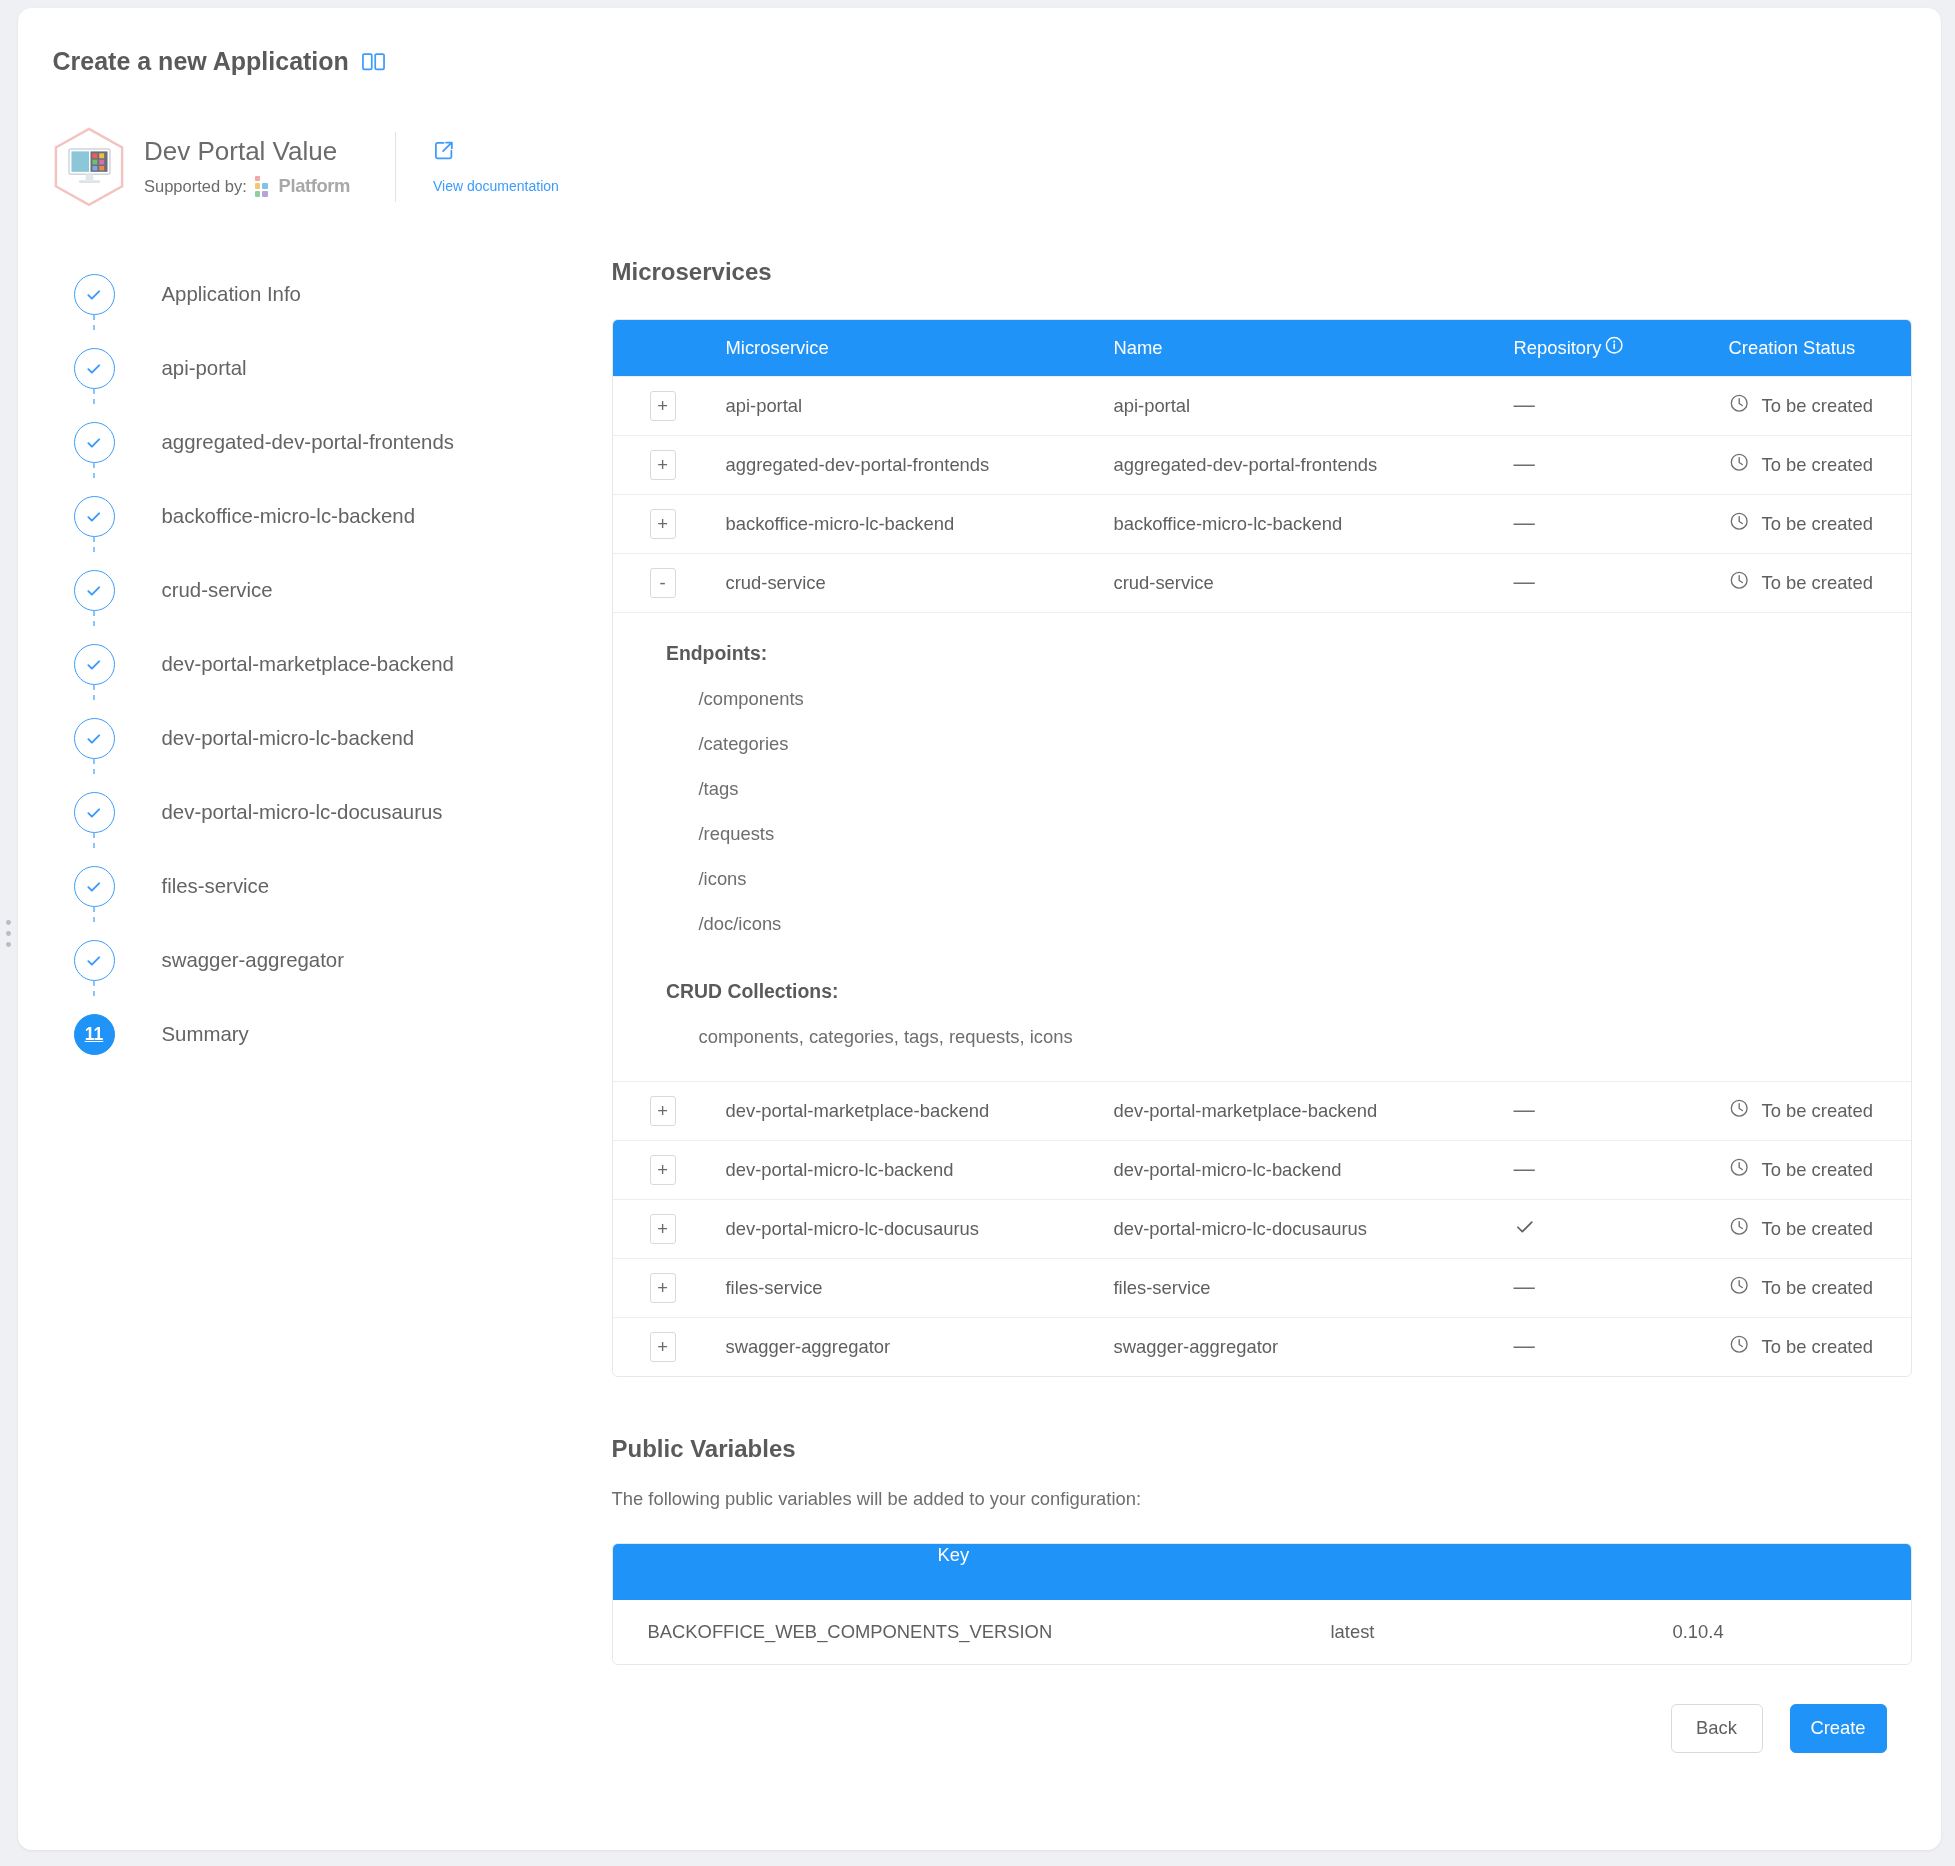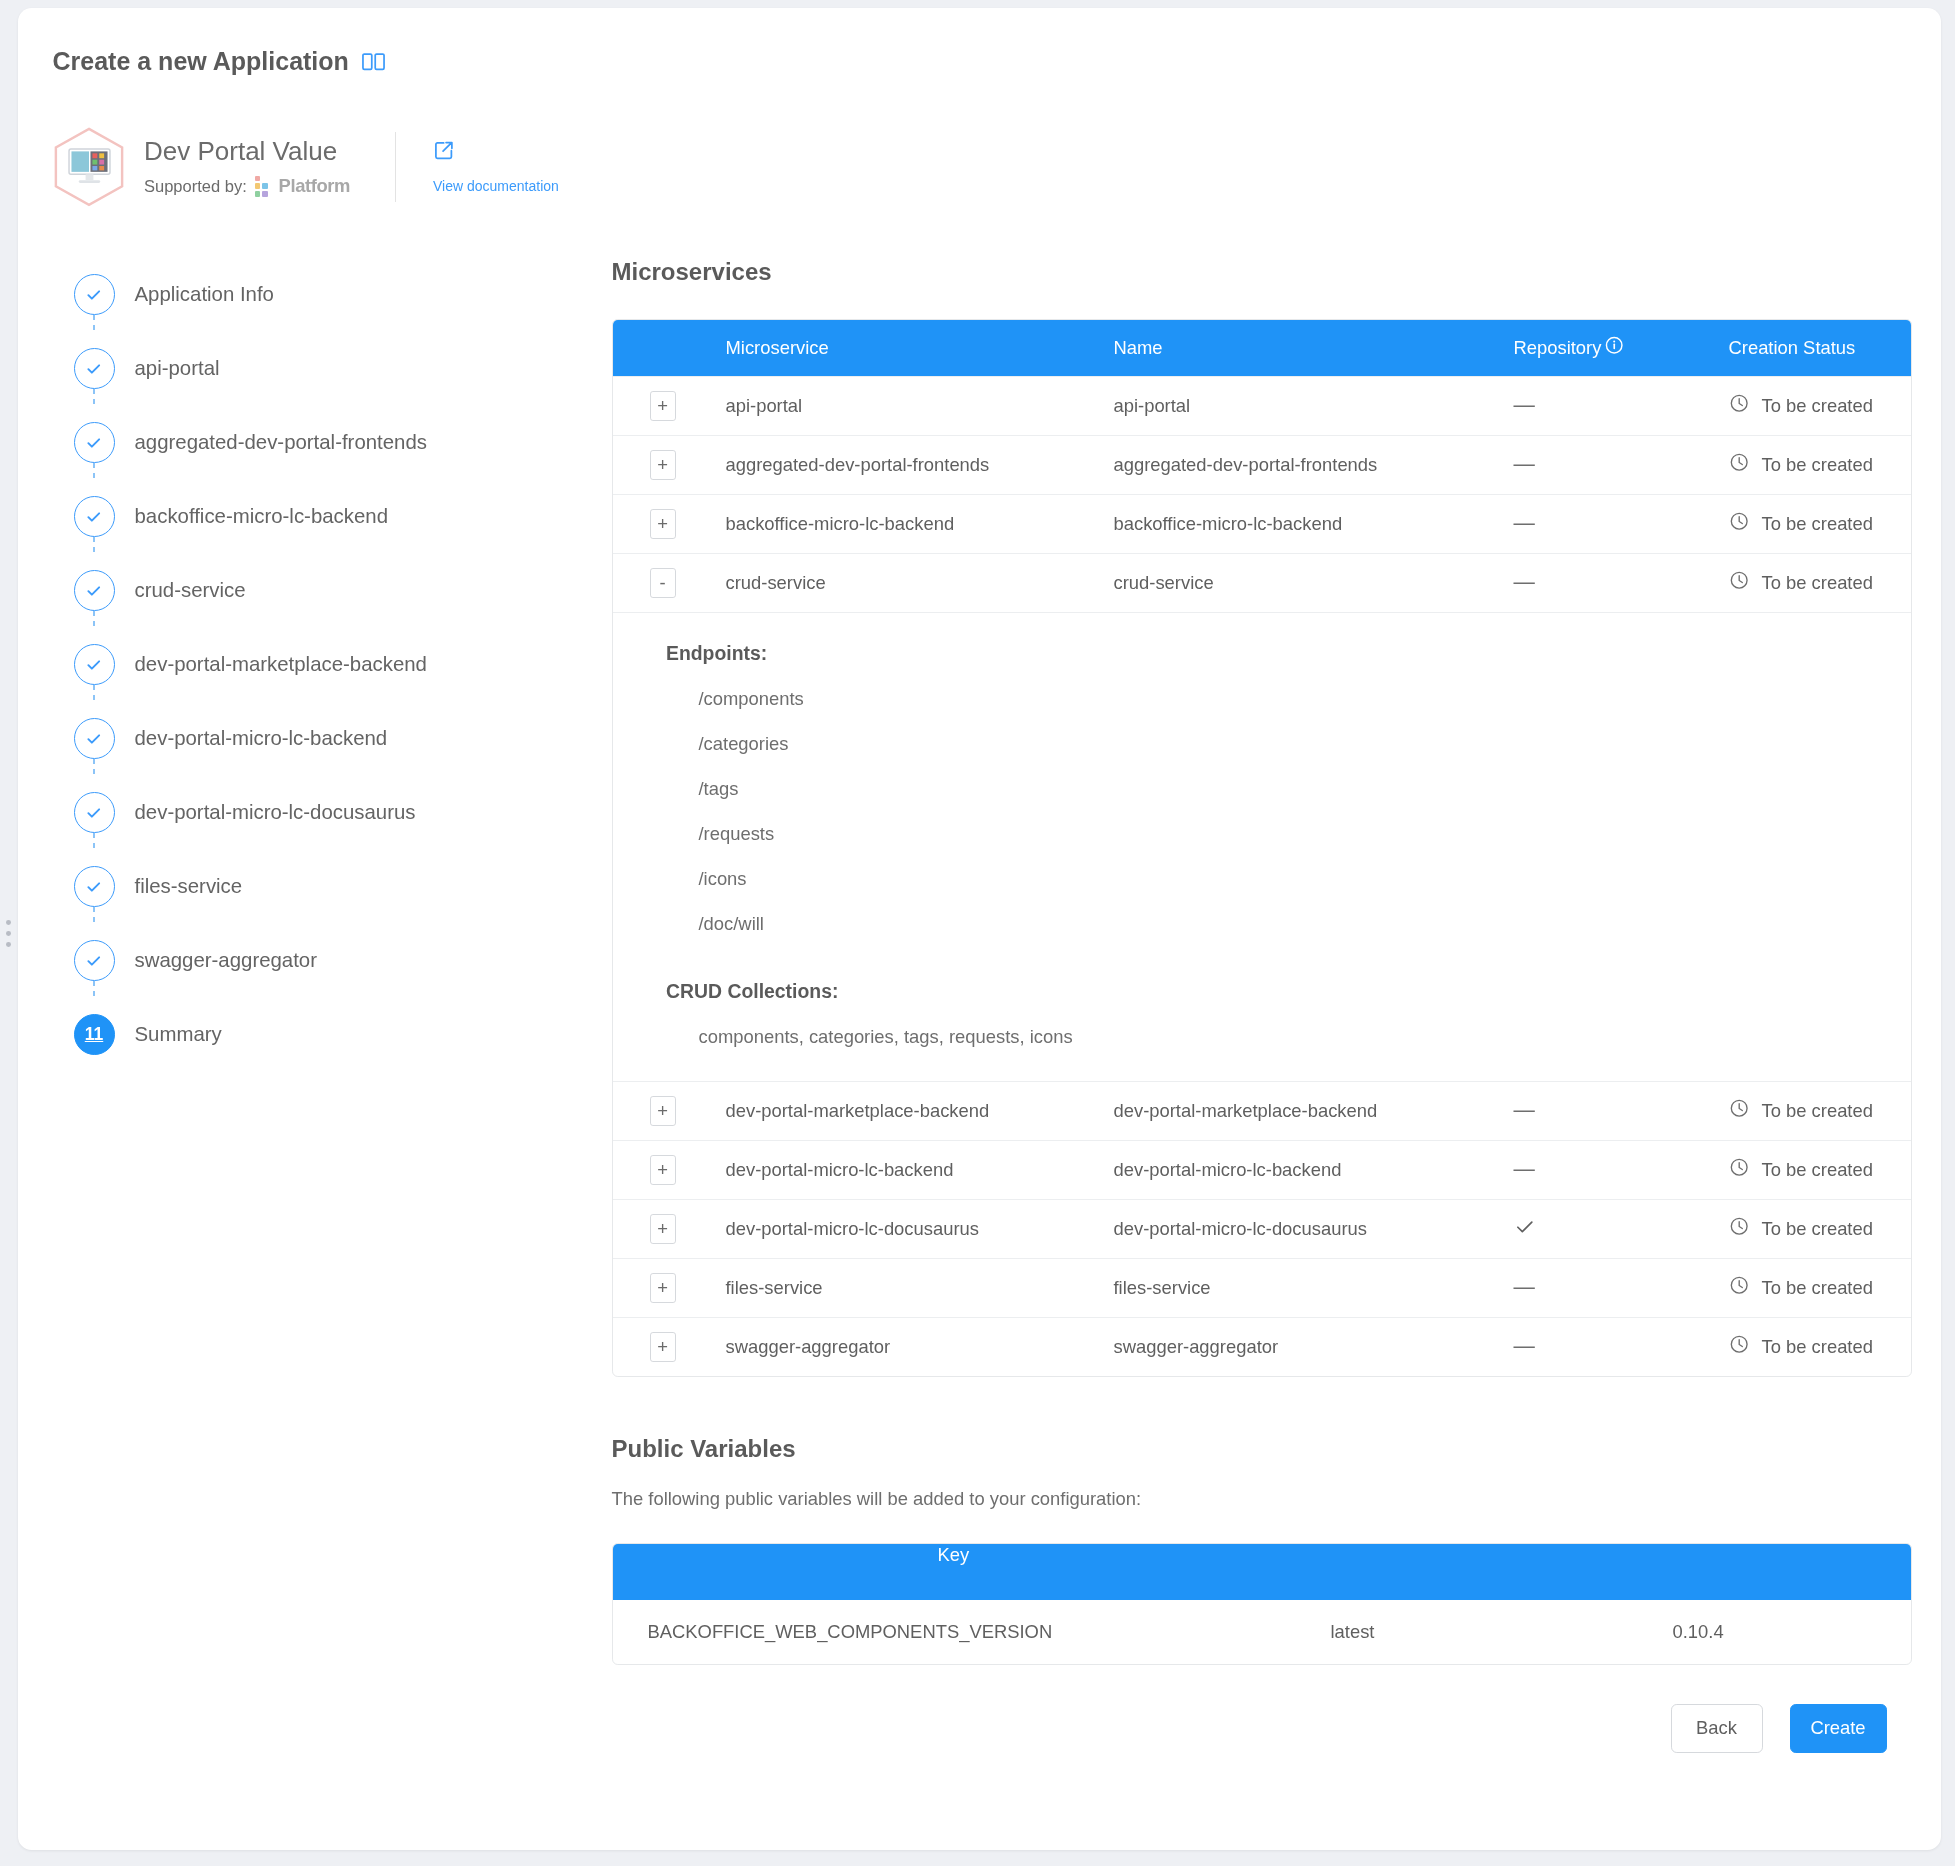--- a/index.html
+++ b/index.html
@@ -51,21 +51,21 @@
   }
 
   .steps { position: absolute; left: 56px; top: 250px; width: 466px; }
   .step { position: relative; height: 74px; display: flex; align-items: center; }
   .step .bullet {
     width: 41px; height: 41px; border-radius: 50%;
     display: flex; align-items: center; justify-content: center; flex: 0 0 41px;
     border: 1.9px solid #3c9bfb; background: #fff; color: #3c9bfb; text-decoration: underline;
   }
   .step.current .bullet { background: #1f93f7; border-color: #1f93f7; color: #fff; font-size: 17.5px; font-weight: bold; }
-  .step .slabel { margin-left: 20px; font-size: 20.4px; color: #646464; white-space: nowrap; }
+  .step .slabel { margin-left: 47px; font-size: 20.4px; color: #646464; white-space: nowrap; }
   .step .connector {
     position: absolute; left: 19.4px; top: 57px; width: 1.9px; height: 16.5px;
     background: repeating-linear-gradient(to bottom, #8cc4f7 0 4.9px, transparent 4.9px 9.7px);
   }
 
   .content { position: absolute; left: 594px; top: 250px; width: 1300px; }
   .sec-title { font-size: 24px; font-weight: bold; color: #5a5a5a; }
   .sec-desc { margin-top: 25px; font-size: 18.4px; color: #6e6e6e; }
 
   .tbl { margin-top: 33px; border: 1px solid #e6e8ea; border-radius: 5.8px; overflow: hidden; background: #fff; }
@@ -369,21 +369,21 @@
             </div>
         </div>
 
         <div class="detail">
           <div class="dt">Endpoints:</div>
           <div class="di">/components</div>
           <div class="di">/categories</div>
           <div class="di">/tags</div>
           <div class="di">/requests</div>
           <div class="di">/icons</div>
-          <div class="di">/doc/will</div>
+          <div class="di">/doc/icons</div>
           <div class="dt dt2">CRUD Collections:</div>
           <div class="di">components, categories, tags, requests, icons</div>
         </div>
 
         <div class="trow">
           <div class="c-exp">
               <span class="expander">+</span>
             </div>
           <div class="c-ms">dev-portal-marketplace-backend</div>
           <div class="c-nm">dev-portal-marketplace-backend</div>

